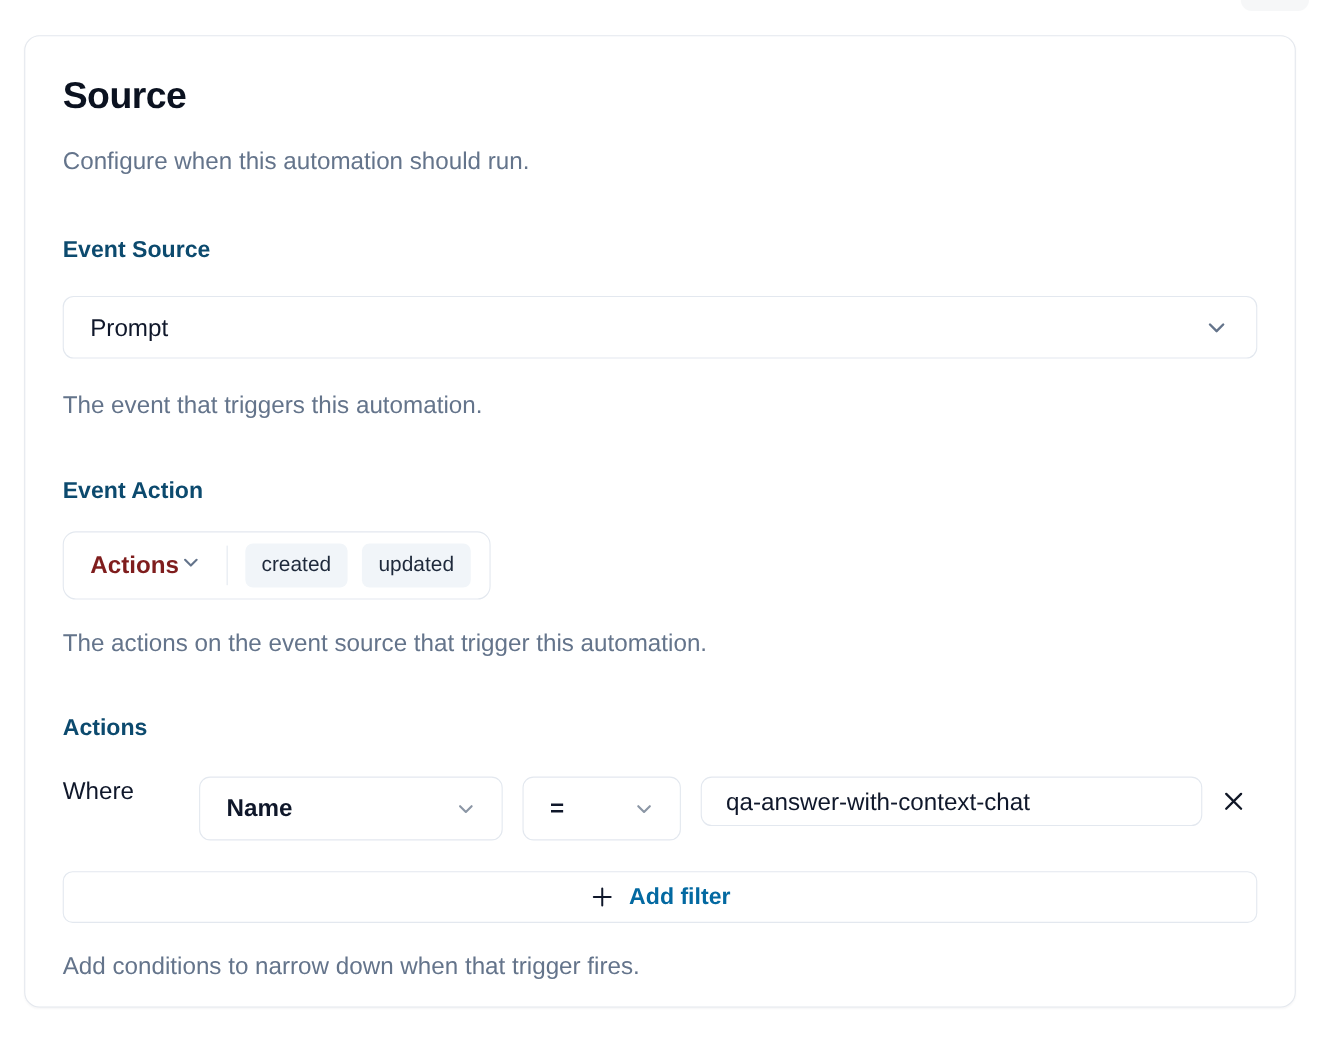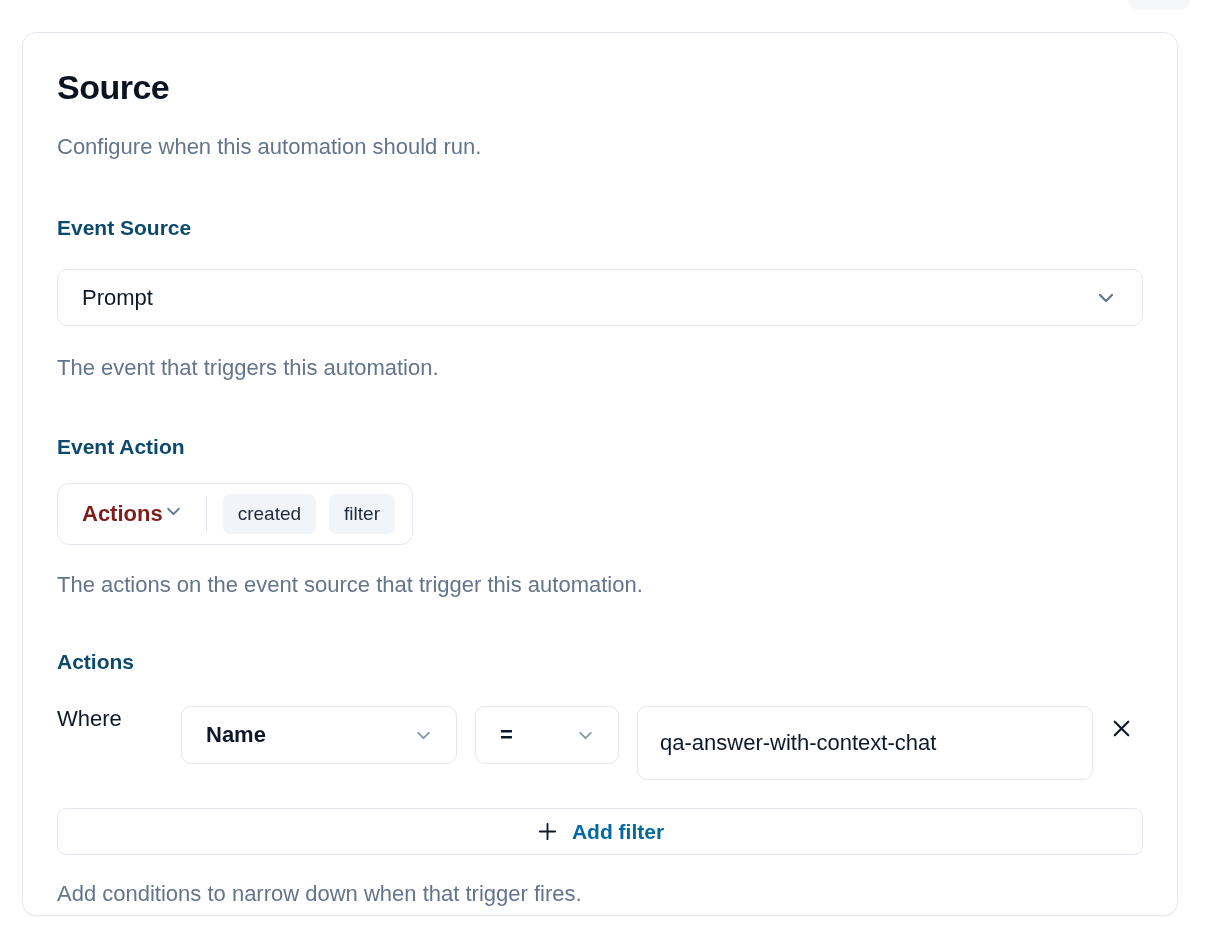--- a/index.html
+++ b/index.html
@@ -111,21 +111,21 @@
     display: flex; align-items: center; justify-content: space-between;
     border: 1px solid #e3e8ef; border-radius: 10px;
     background: #fff; cursor: pointer;
     padding: 0 22px 0 24px;
     font-size: 22px; color: #0f172a;
   }
   .mini-select.field { flex: none; width: 276px; margin-left: 18px; font-weight: 700; }
   .mini-select.op    { flex: none; width: 144px; margin-left: 18px; font-weight: 700; }
   .value-input {
     flex: 1; min-width: 0;
-    height: 74px; margin-left: 18px;
+    height: 45px; margin-left: 18px;
     border: 1px solid #e3e8ef; border-radius: 10px;
     padding: 0 22px;
     font-size: 22px; color: #0f172a;
     font-family: inherit;
     outline: none; background: #fff;
   }
   .remove-btn {
     flex: none;
     width: 44px; height: 44px; margin-left: 6px;
     display: flex; align-items: center; justify-content: center;
@@ -174,21 +174,21 @@
     <label class="field-label" style="margin-top:50px;">Event Action</label>
     <div class="action-box">
       <button class="action-trigger">
         <span>Actions</span>
         <svg class="chev" width="21" height="21" viewBox="0 0 24 24" fill="none">
           <path d="M6 9l6 6 6-6" stroke="#64748b" stroke-width="2.2" stroke-linecap="round" stroke-linejoin="round"></path>
         </svg>
       </button>
       <div class="action-divider"></div>
       <span class="chip">created</span>
-      <span class="chip">filter</span>
+      <span class="chip">updated</span>
     </div>
     <p class="help-text" style="margin-top:25px;">The actions on the event source that trigger this automation.</p>
 
     
     <label class="field-label" style="margin-top:48px;">Actions</label>
 
     <div class="filter-row">
       <span class="where-label">Where</span>
 
       <div class="mini-select field" role="combobox">

